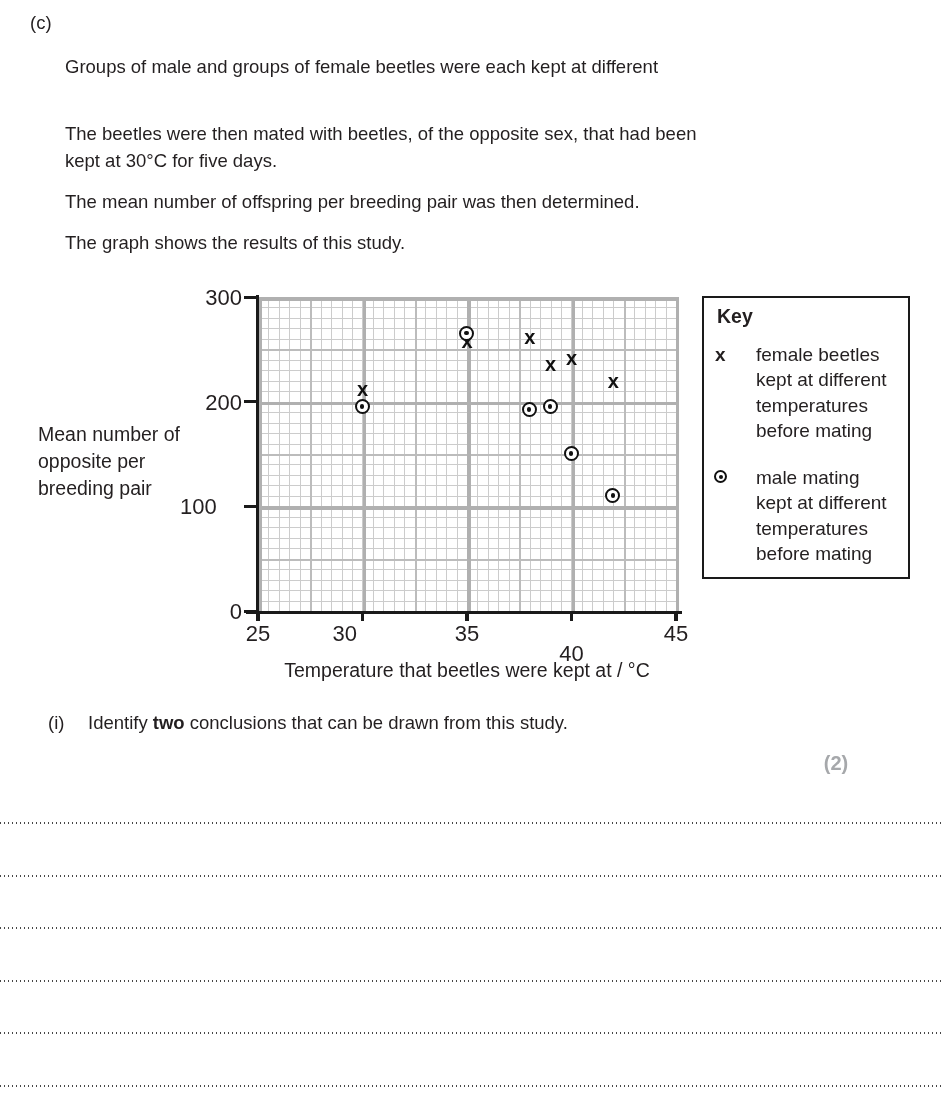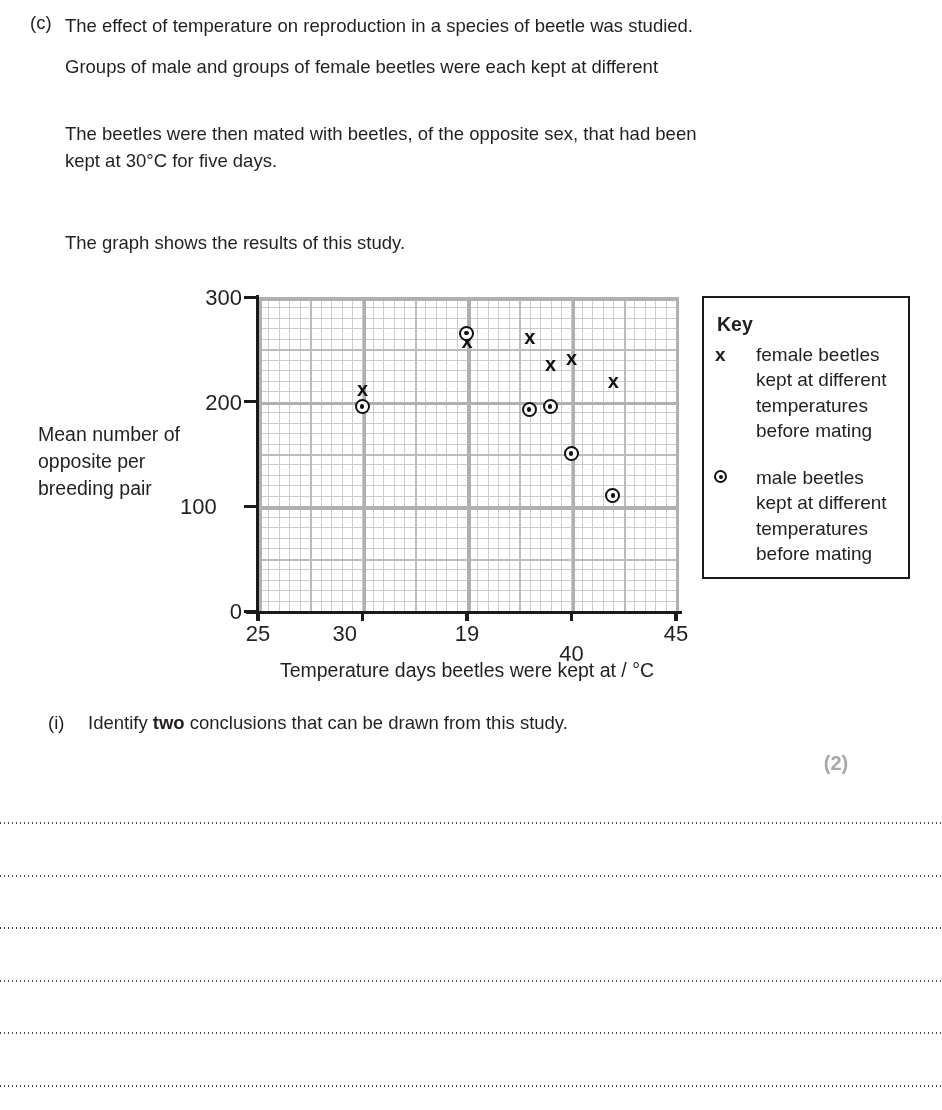--- a/index.html
+++ b/index.html
@@ -47,21 +47,21 @@
   }
   .marker-circle::after{
     content:"";position:absolute;left:50%;top:50%;width:4.6px;height:4.6px;margin:-2.3px 0 0 -2.3px;
     border-radius:50%;background:#111111;
   }
   
   .key-box{
     position:absolute;left:702px;top:296px;width:208px;height:283px;
     border:2.5px solid #1a1a1a;background:#ffffff;box-sizing:border-box;
   }
-  .key-title{position:absolute;left:13px;top:7px;font-size:19.5px;font-weight:700;margin-top:8px;}
+  .key-title{position:absolute;left:13px;top:7px;font-size:19.5px;font-weight:700;}
   .key-line{font-size:19px;line-height:25.4px;white-space:nowrap;}
   .key-marker-x{position:absolute;left:11px;top:46px;font-size:19px;font-weight:700;}
   .key-marker-circle{position:absolute;left:10px;top:172px;width:9px;height:9px;
     border:2.4px solid #111;border-radius:50%;}
   .key-marker-circle::after{content:"";position:absolute;left:50%;top:50%;width:4px;height:4px;
     margin:-2px 0 0 -2px;border-radius:50%;background:#111;}
   .key-text{position:absolute;left:40px;margin-left:12px;}
   
   .sub-label{position:absolute;left:48px;top:712px;font-size:18.5px;}
   .sub-text{position:absolute;left:88px;top:712px;font-size:18.5px;white-space:nowrap;}
@@ -71,42 +71,42 @@
     position:absolute;left:0;width:942px;height:2px;
     background:repeating-linear-gradient(90deg,#474747 0 1.5px,transparent 1.5px 4px);
   }
 </style>
 </head>
 <body>
 
 <div class="page">
 
   <div class="part-label">(c)</div>
-  <div class="pline" style="top:12px">The effect of temperature on reproduction in a species of beetle was studied.</div>
   <div class="pline" style="top:53px">Groups of male and groups of female beetles were each kept at different</div>
   <div class="pline" style="top:120px">The beetles were then mated with beetles, of the opposite sex, that had been</div>
   <div class="pline" style="top:147px">kept at 30°C for five days.</div>
+  <div class="pline" style="top:188px">The mean number of offspring per breeding pair was then determined.</div>
   <div class="pline" style="top:229px">The graph shows the results of this study.</div>
 
   <div>
     <div class="ylab" style="top:421px">Mean number of</div>
     <div class="ylab" style="top:448px">opposite per</div>
     <div class="ylab" style="top:475px">breeding pair</div>
 
     <div class="plot"></div>
     <div class="y-axis-line"></div>
     <div class="x-axis-line"></div>
 
     <div id="ticks-layer">
         <div class="tick" style="left: 256.25px; top: 613px; width: 3.5px; height: 8px;"></div>
         <span class="tick-label" style="left: 228px; top: 621px; width: 60px; text-align: center;">25</span>
         <div class="tick" style="left: 360.75px; top: 613px; width: 3.5px; height: 8px;"></div>
         <span class="tick-label" style="left: 332.5px; top: 621px; width: 60px; text-align: left;">30</span>
         <div class="tick" style="left: 465.25px; top: 613px; width: 3.5px; height: 8px;"></div>
-        <span class="tick-label" style="left: 437px; top: 621px; width: 60px; text-align: center;">19</span>
+        <span class="tick-label" style="left: 437px; top: 621px; width: 60px; text-align: center;">35</span>
         <div class="tick" style="left: 569.75px; top: 613px; width: 3.5px; height: 8px;"></div>
         <span class="tick-label" style="left: 541.5px; top: 621px; width: 60px; text-align: center; margin-top: 20px;">40</span>
         <div class="tick" style="left: 674.25px; top: 613px; width: 3.5px; height: 8px;"></div>
         <span class="tick-label" style="left: 646px; top: 621px; width: 60px; text-align: center;">45</span>
         <div class="tick" style="left: 244px; top: 609.5px; width: 12px; height: 3px;"></div>
         <span class="tick-label" style="left: 180px; top: 599px; width: 62px; text-align: right;">0</span>
         <div class="tick" style="left: 244px; top: 504.833px; width: 12px; height: 3px;"></div>
         <span class="tick-label" style="left: 180px; top: 494.333px; width: 62px; ">100</span>
         <div class="tick" style="left: 244px; top: 400.167px; width: 12px; height: 3px;"></div>
         <span class="tick-label" style="left: 180px; top: 389.667px; width: 62px; text-align: right;">200</span>
@@ -121,40 +121,40 @@
         <span class="marker-x" style="left: 561.5px; top: 347.707px;">x</span>
         <span class="marker-x" style="left: 603.3px; top: 370.733px;">x</span>
         <div class="marker-circle" style="left: 354.5px; top: 398.9px;"></div>
         <div class="marker-circle" style="left: 459px; top: 325.633px;"></div>
         <div class="marker-circle" style="left: 521.7px; top: 402.04px;"></div>
         <div class="marker-circle" style="left: 542.6px; top: 398.9px;"></div>
         <div class="marker-circle" style="left: 563.5px; top: 446px;"></div>
         <div class="marker-circle" style="left: 605.3px; top: 487.867px;"></div>
       </div>
 
-    <div class="x-axis-title">Temperature days beetles were kept at / °C</div>
+    <div class="x-axis-title">Temperature that beetles were kept at / °C</div>
   </div>
 
   <div class="key-box">
     <div class="key-title">Key</div>
 
     <div>
       <span class="key-marker-x">x</span>
       <div class="key-text" style="top:44px">
         <div class="key-line">female beetles</div>
         <div class="key-line">kept at different</div>
         <div class="key-line">temperatures</div>
         <div class="key-line">before mating</div>
       </div>
     </div>
 
     <div>
       <span class="key-marker-circle"></span>
       <div class="key-text" style="top:167px">
-        <div class="key-line">male beetles</div>
+        <div class="key-line">male mating</div>
         <div class="key-line">kept at different</div>
         <div class="key-line">temperatures</div>
         <div class="key-line">before mating</div>
       </div>
     </div>
   </div>
 
   <div class="sub-label">(i)</div>
   <div class="sub-text">
     <span>Identify</span>

